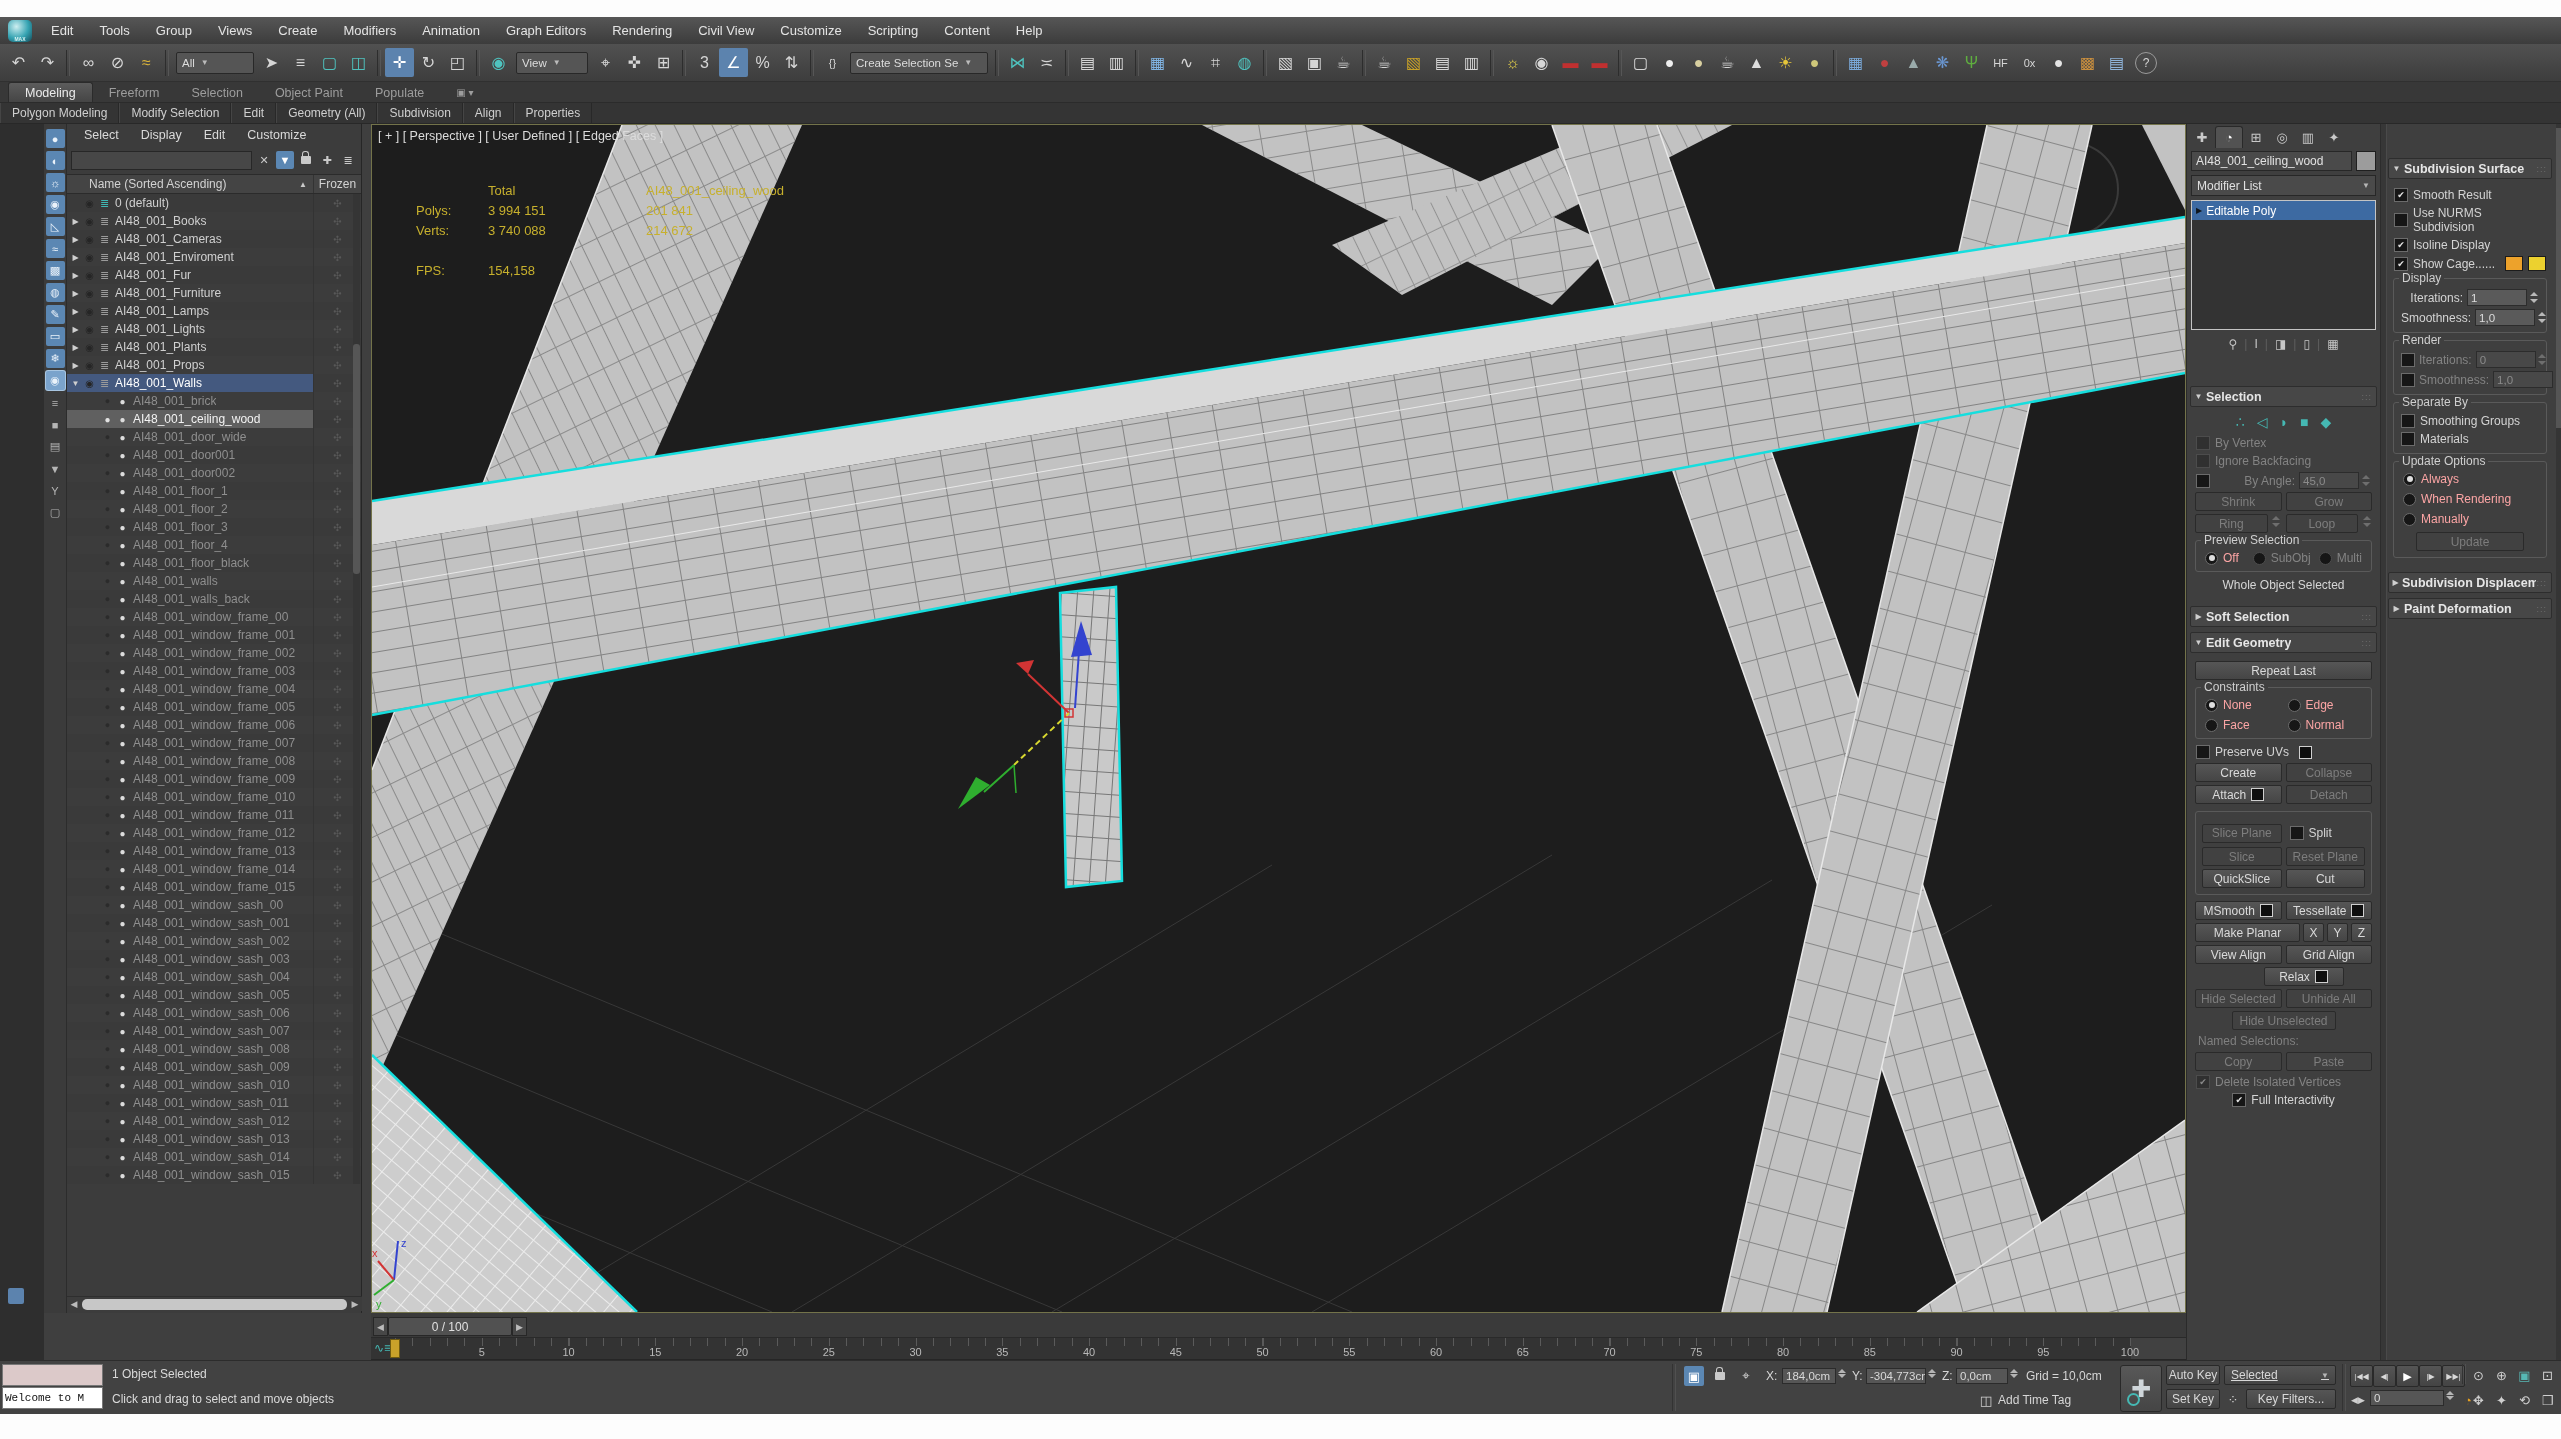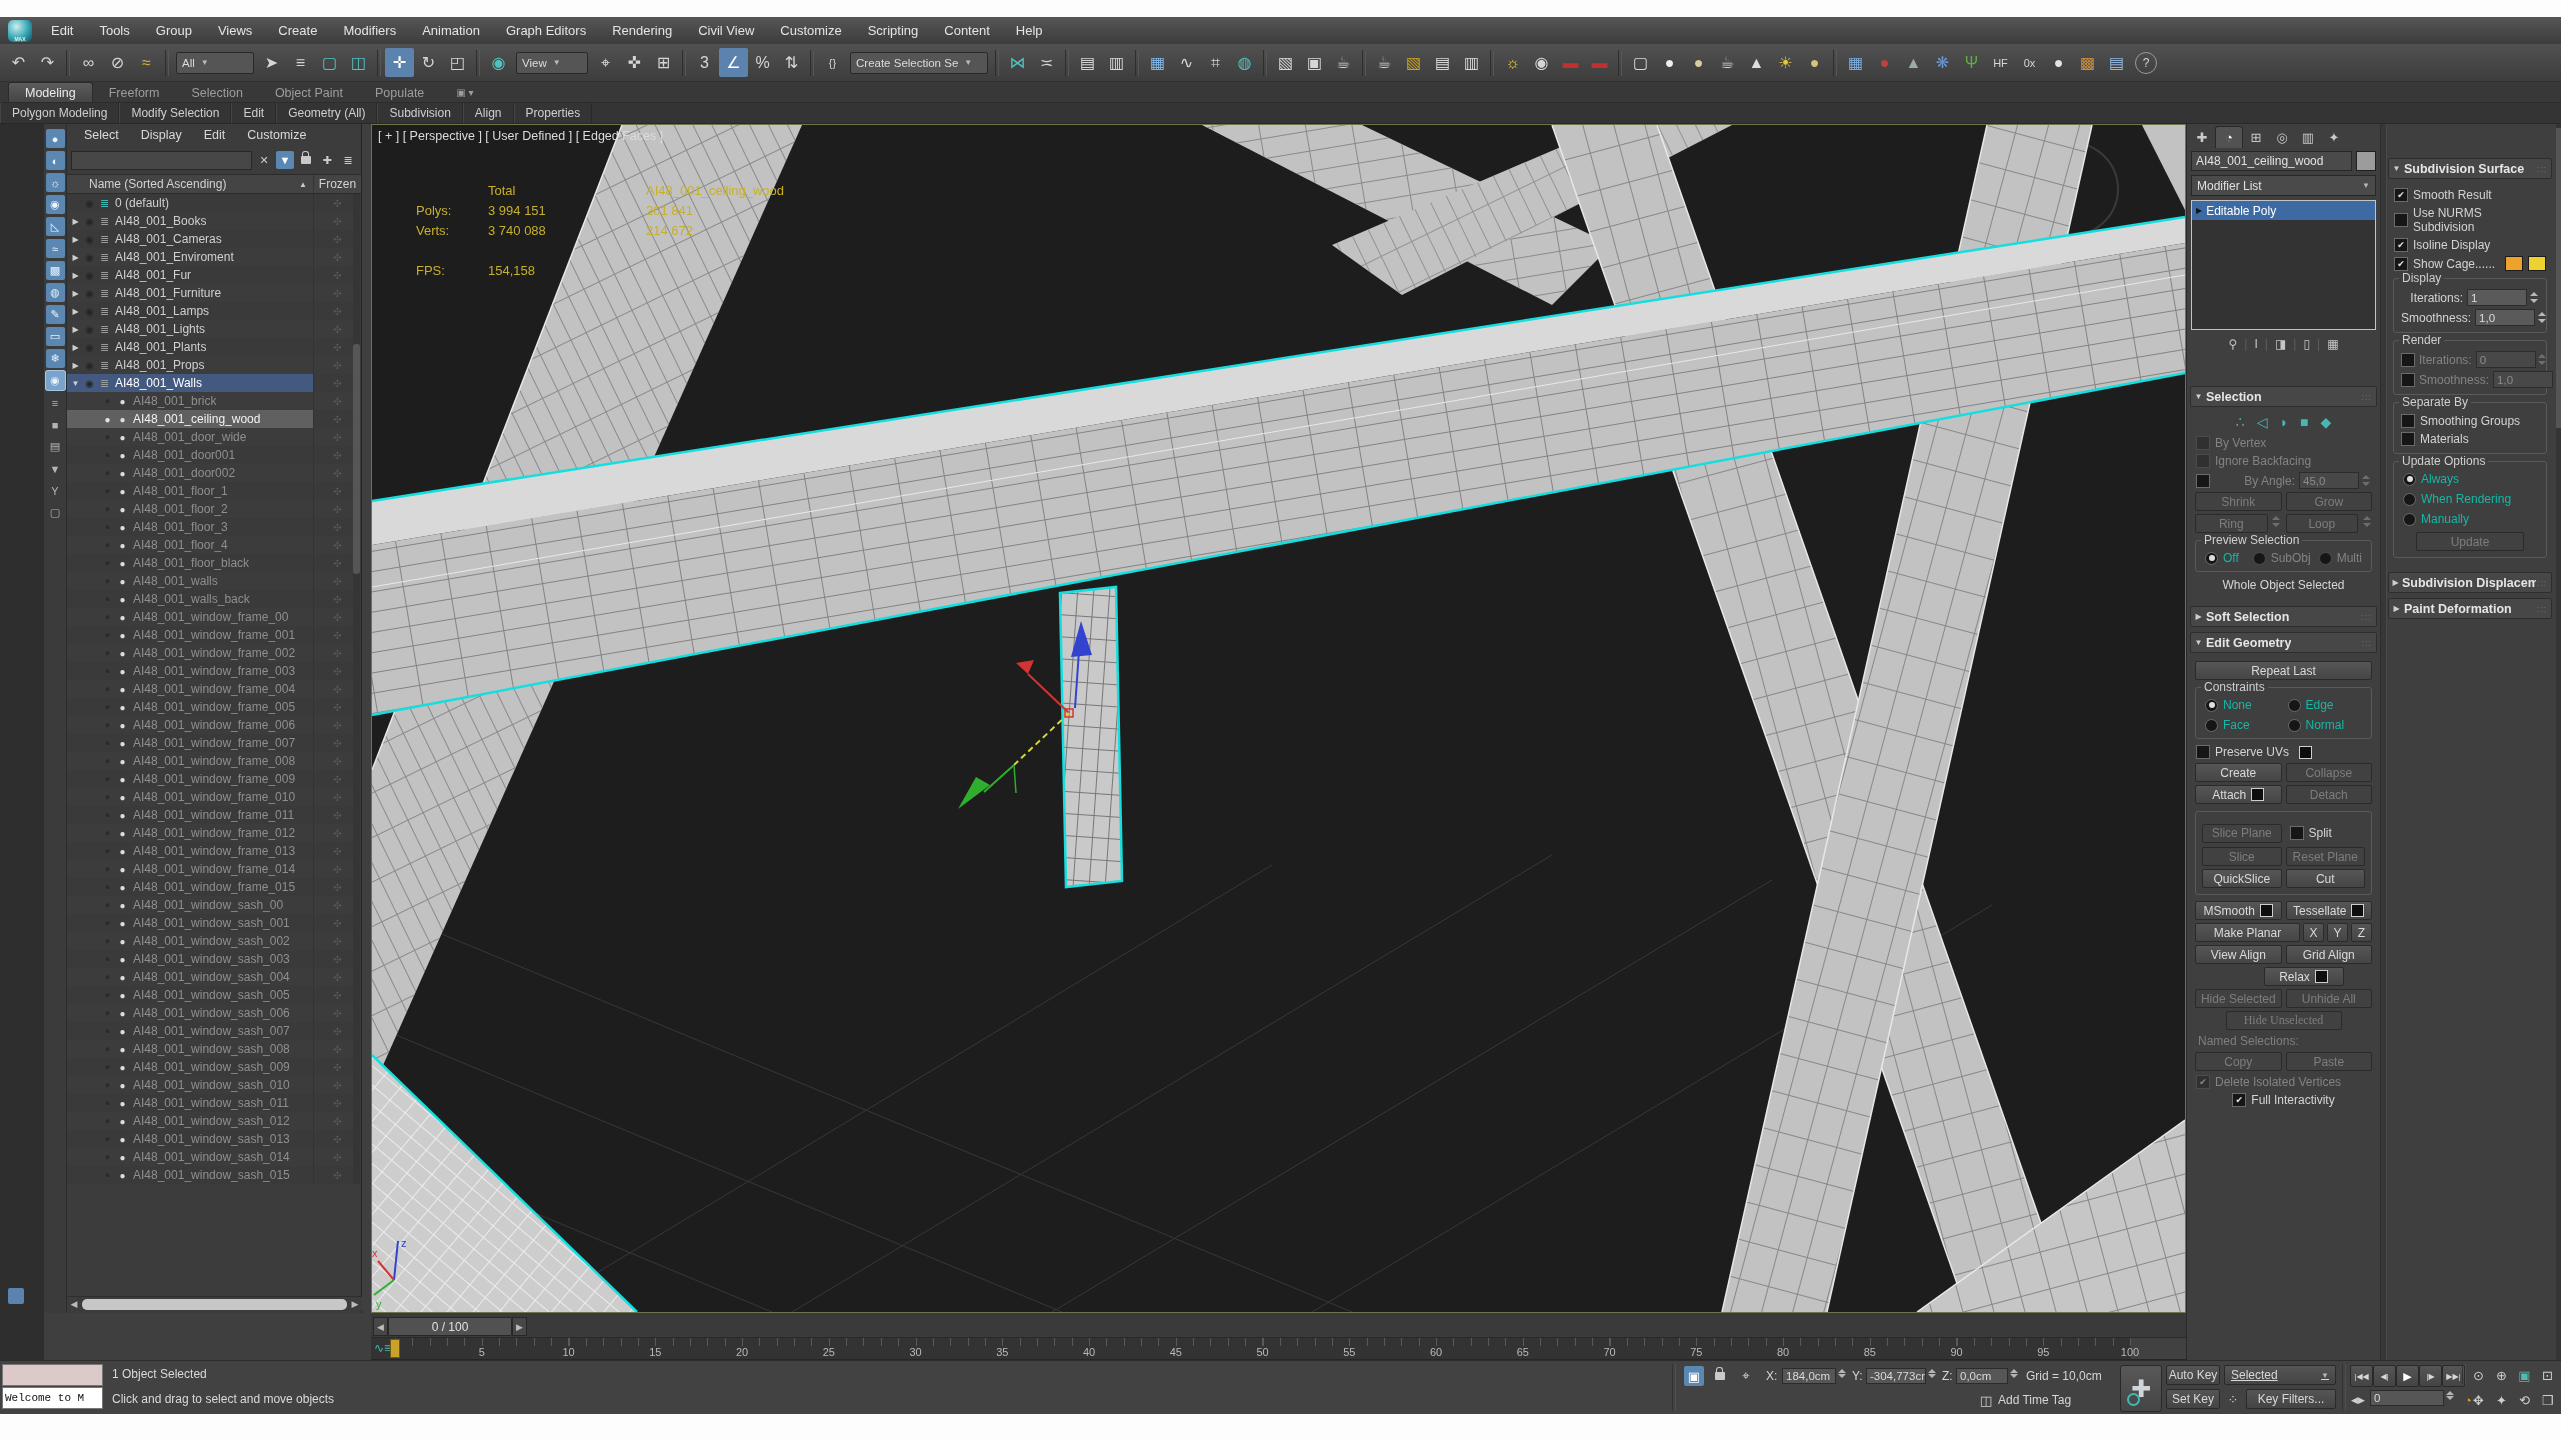--- a/index.html
+++ b/index.html
@@ -130,21 +130,21 @@
   .rowc{margin:3px 3px;display:flex;}
   .rowc.center{justify-content:center;}
   .rowc.full .btn{flex:1;}
   .row2{display:grid;grid-template-columns:1fr 1fr;gap:4px;margin:3px 3px;align-items:center;}
   .rowx{display:grid;grid-template-columns:1fr 21px 21px 21px;gap:3px;margin:3px 3px;}
   .chk{display:flex;align-items:center;gap:5px;margin:4px 4px;font-size:12px;color:#d4d4d4;}
   .chk.dis{color:#838383;}
   .cbox{width:12px;height:12px;background:#161616;border:1px solid #6b6b6b;display:flex;align-items:center;
         justify-content:center;font-size:9px;color:#e8e8e8;flex:none;}
   .chk.dis .cbox{border-color:#4c4c4c;background:#303030;color:#8a8a8a;}
-  .rad{display:flex;align-items:center;gap:5px;margin:3px 4px;font-size:12px;color:#14b8a6;}
+  .rad{display:flex;align-items:center;gap:5px;margin:3px 4px;font-size:12px;color:#fca5a5;}
   .rad.dis{color:#838383;}
   .rbox{width:11px;height:11px;border-radius:50%;background:#161616;border:1px solid #6b6b6b;position:relative;flex:none;}
   .rbox.on::after{content:"";position:absolute;left:2.5px;top:2.5px;width:6px;height:6px;border-radius:50%;background:#dedede;}
   .rad.dis .rbox{border-color:#4c4c4c;}
   .grp{border:1px solid #5a5a5a;border-radius:3px;margin:7px 3px 6px;padding:7px 3px 3px;position:relative;}
   .grp>.glabel{position:absolute;top:-8px;left:5px;background:#3f3f3f;padding:0 3px;font-size:12px;color:#cfcfcf;}
   .frow{display:flex;align-items:center;margin:3px 4px;font-size:12px;color:#d4d4d4;}
   .frow.dis{color:#838383;}
   .flab{flex:1;text-align:right;margin-right:4px;white-space:nowrap;}
   .fld{width:52px;height:15px;background:#5a5a5a;border:1px solid #2c2c2c;color:#dcdcdc;font-size:11.5px;
@@ -1381,21 +1381,21 @@
             </div>
             <div class="row2">
               <div class="btn dis">
                 <span>Hide Selected</span>
               </div>
               <div class="btn dis">
                 <span>Unhide All</span>
               </div>
             </div>
             <div class="rowc center">
-              <div class="btn dis" style="width: 116px; font-family: Liberation Serif, serif;">
+              <div class="btn dis" style="width: 104px;">
                 <span>Hide Unselected</span>
               </div>
             </div>
             <div class="clabel dis">Named Selections:</div>
             <div class="row2">
               <div class="btn dis">
                 <span>Copy</span>
               </div>
               <div class="btn dis">
                 <span>Paste</span>

